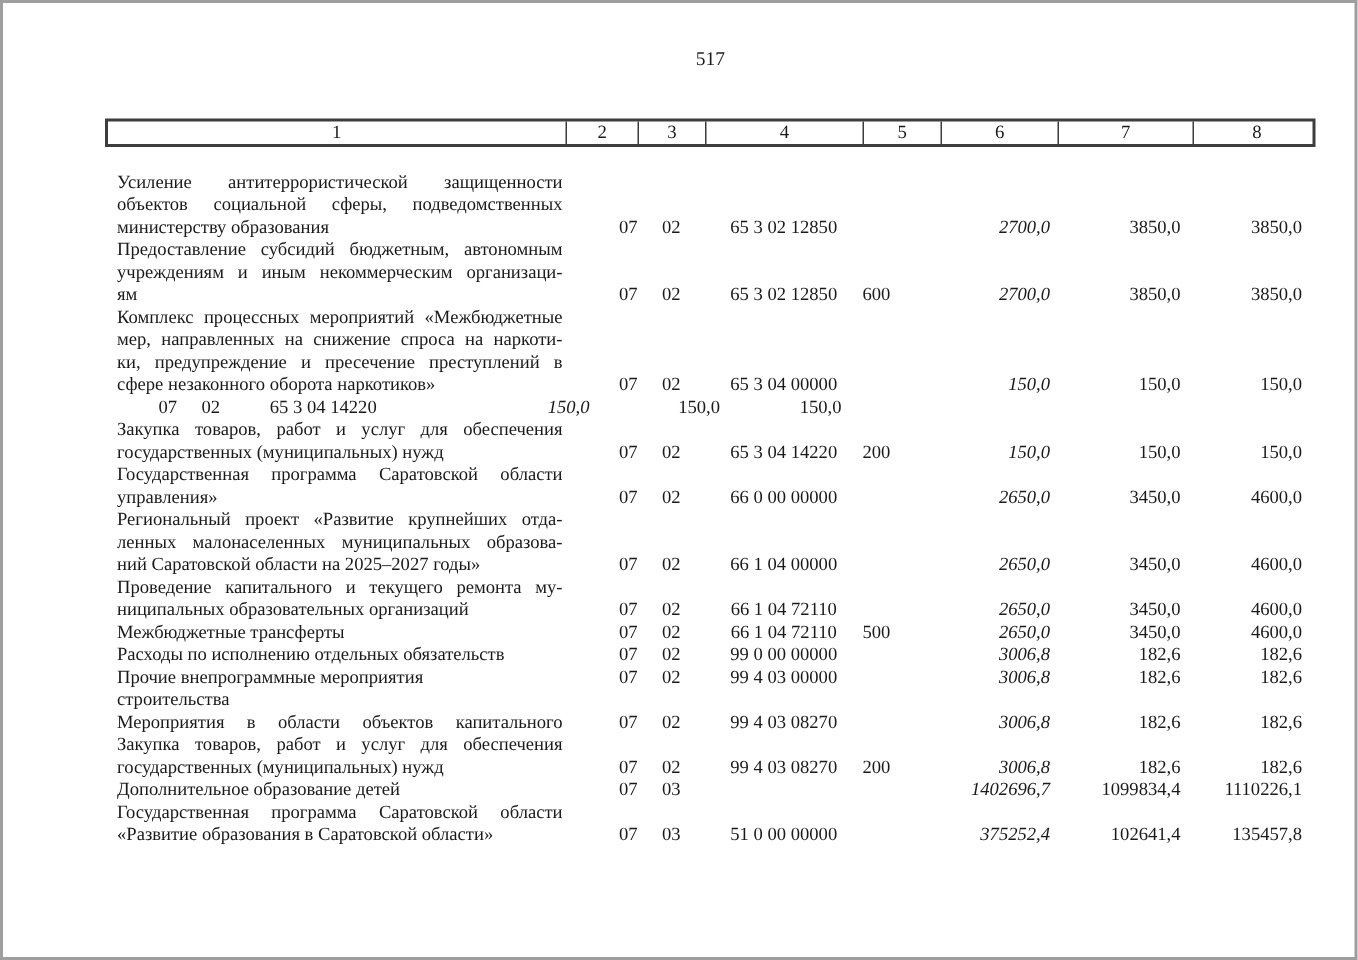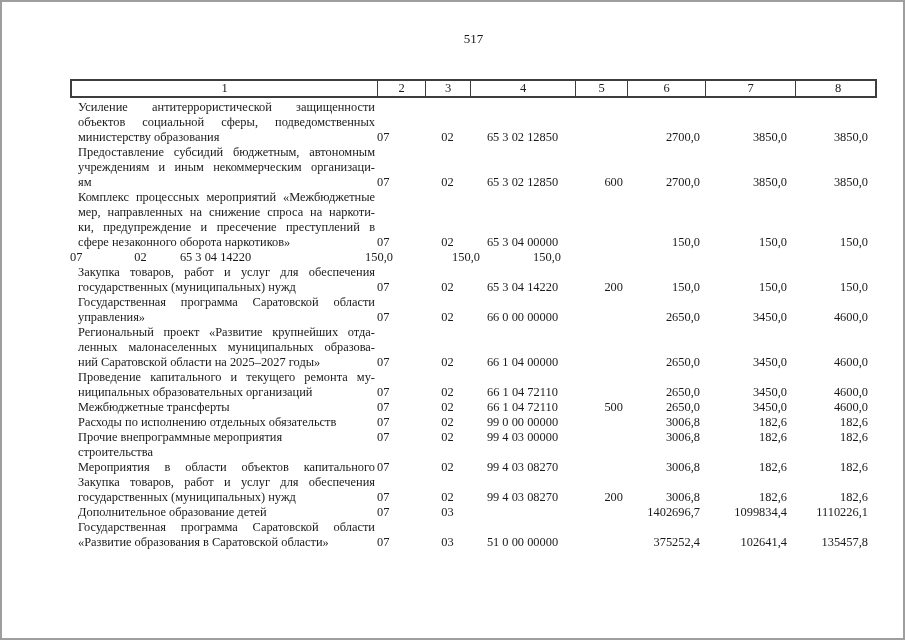--- a/index.html
+++ b/index.html
@@ -41,39 +41,39 @@
   }
   .thead .hcell:first-child { border-left: none; }
   .h1 { width: 305px; }
   .h2 { width: 48px; }
   .h3 { width: 45px; }
   .h4 { width: 105px; }
   .h5 { width: 52px; }
   .h6 { width: 78px; }
   .h7 { width: 90px; }
   .h8 { width: 85px; }
-  .tbody { padding-top: 2px; }
+  .tbody { padding-top: 16px; }
   .trow {
     display: flex;
     align-items: flex-end;
   }
   .trow .cell {
     flex: none;
     font-size: 12.4px;
     line-height: 15px;
     box-sizing: border-box;
   }
   .c-name  { width: 307px; padding-left: 8px; padding-right: 2px; }
   .c-name .line { line-height: 15px; }
   .c-name .line.just { text-align: justify; text-align-last: justify; }
-  .c-rz    { width: 48px;  text-align: left; }
+  .c-rz    { width: 48px;  text-align: right; }
   .c-pr    { width: 45px;  text-align: center; }
   .c-csr   { width: 105px; text-align: center; }
-  .c-vr    { width: 52px;  text-align: right; padding-right: 4px; }
-  .c-y1    { width: 78px;  text-align: right; padding-right: 5px; }
+  .c-vr    { width: 52px;  padding-right: 4px; }
+  .c-y1    { width: 78px;  text-align: right; padding-right: 5px; font-style: italic; }
   .c-y2    { width: 90px;  text-align: right; padding-right: 8px; }
   .c-y3    { width: 82px;  text-align: right; padding-right: 9px; }
 </style>
 </head>
 <body>
 
 <div class="page-number">517</div>
 
 <div class="doc-table">
   <div class="thead">

